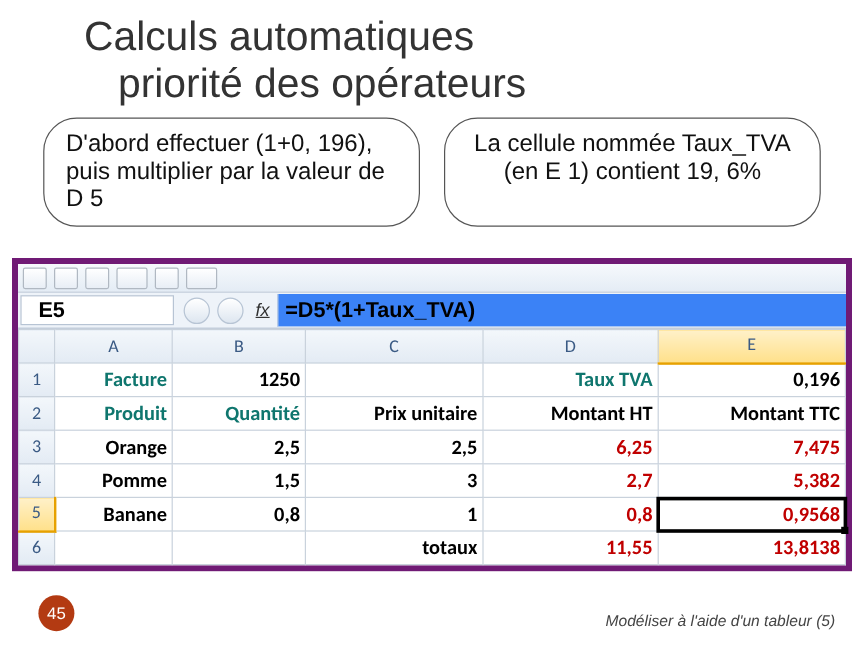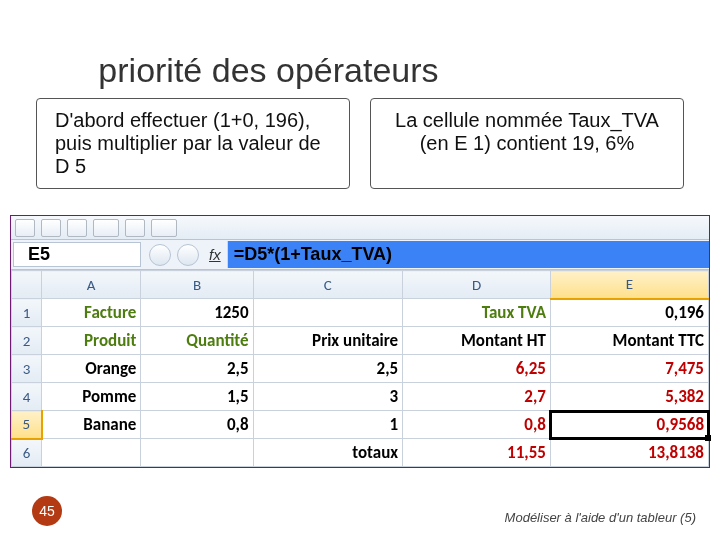--- a/index.html
+++ b/index.html
@@ -20,32 +20,32 @@
   }
   .callouts {
     display: flex;
     justify-content: space-between;
     padding: 8px 36px 0 36px;
     gap: 20px;
     position: relative;
   }
   .callout {
     border: 1.5px solid #555;
-    border-radius: 4px;
+    border-radius: 28px;
     padding: 10px 18px;
     font-size: 20px;
     color: #111;
     flex: 1;
     background: #fff;
     position: relative;
   }
   .callout.right { text-align: center; }
   .excel {
     margin: 26px 10px 0 10px;
-    border: 1px solid #701a75;
+    border: 5px solid #701a75;
   }
   .toolbar {
     height: 24px;
     background: linear-gradient(#f6f9fc,#e4ecf5);
     border-bottom: 1px solid #b7c4d4;
     display: flex;
     align-items: center;
     gap: 6px;
     padding: 0 4px;
   }
@@ -132,21 +132,21 @@
   }
   table.sheet th.sel {
     background: linear-gradient(#fff1c8,#ffe08a);
     border-bottom: 2px solid #e7a100;
   }
   table.sheet th.rowh.sel {
     border-right: 2px solid #e7a100;
   }
   td.l { text-align: left; }
   td.red { color: #c00000; font-weight: bold; }
-  td.yel { background: #ffff00; color: #4d7c0f; font-weight: bold; text-align: left; }
+  td.yel { background: #ffff00; color: #0f766e; font-weight: bold; text-align: left; }
   td.yelr { background: #ffff00; color: #000; font-weight: bold; text-align: right; }
   td.bold { font-weight: bold; }
   td.active {
     outline: 3px solid #000;
     outline-offset: -2px;
     position: relative;
   }
   td.active::after {
     content:"";
     position:absolute;
@@ -175,21 +175,21 @@
     font-size: 14px;
     display: flex;
     align-items: center;
     justify-content: center;
   }
 </style>
 </head>
 <body>
 
 <div class="title">
-  <br>
+  <span>Calculs automatiques</span><br>
   &nbsp;&nbsp;&nbsp;<span>priorité des opérateurs</span>
 </div>
 
 <div class="callouts">
   <div class="callout">
     <span>D'abord effectuer (1+0, 196), puis multiplier par la valeur de D 5</span>
   </div>
   <div class="callout right">
     <span>La cellule nommée Taux_TVA (en E 1) contient 19, 6%</span>
   </div>

